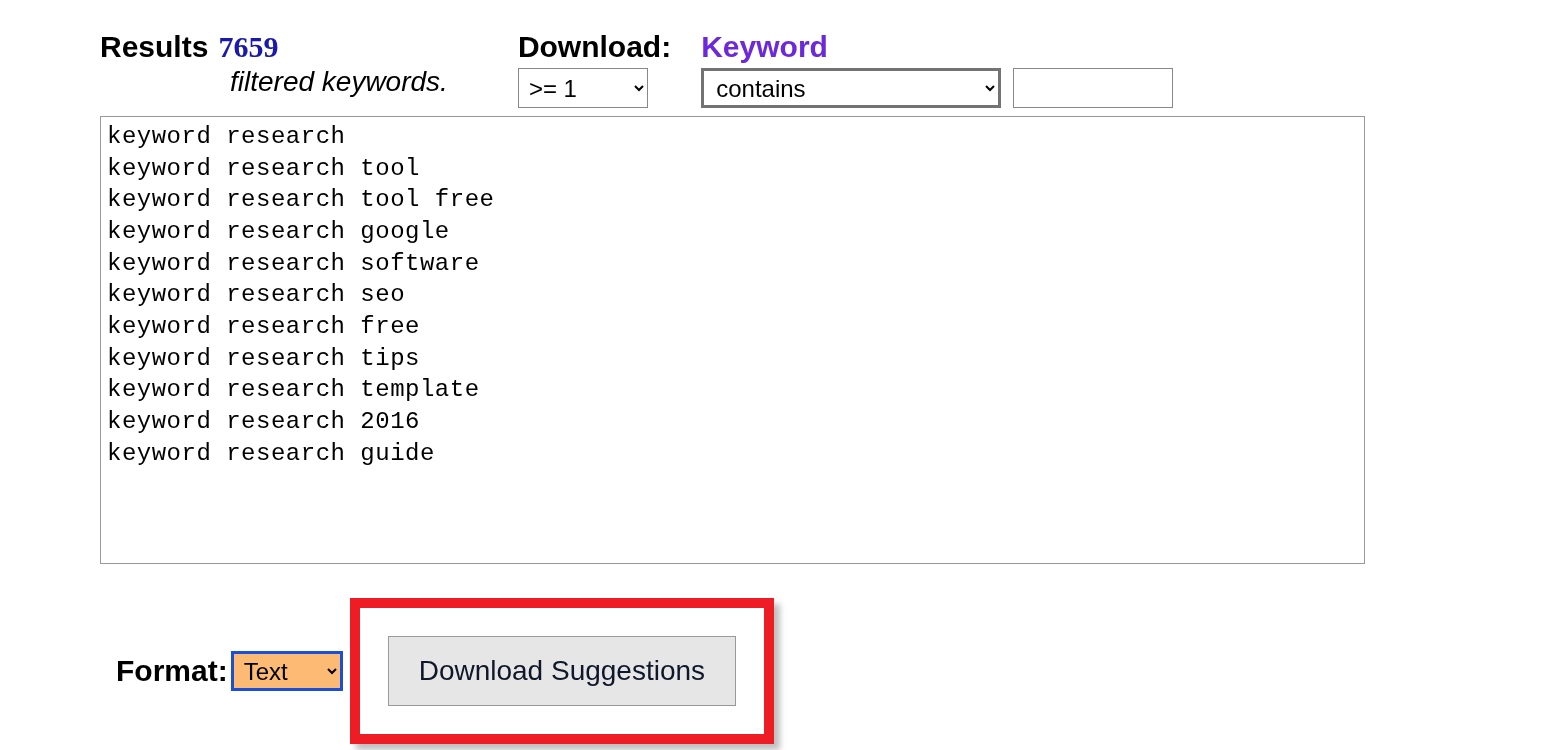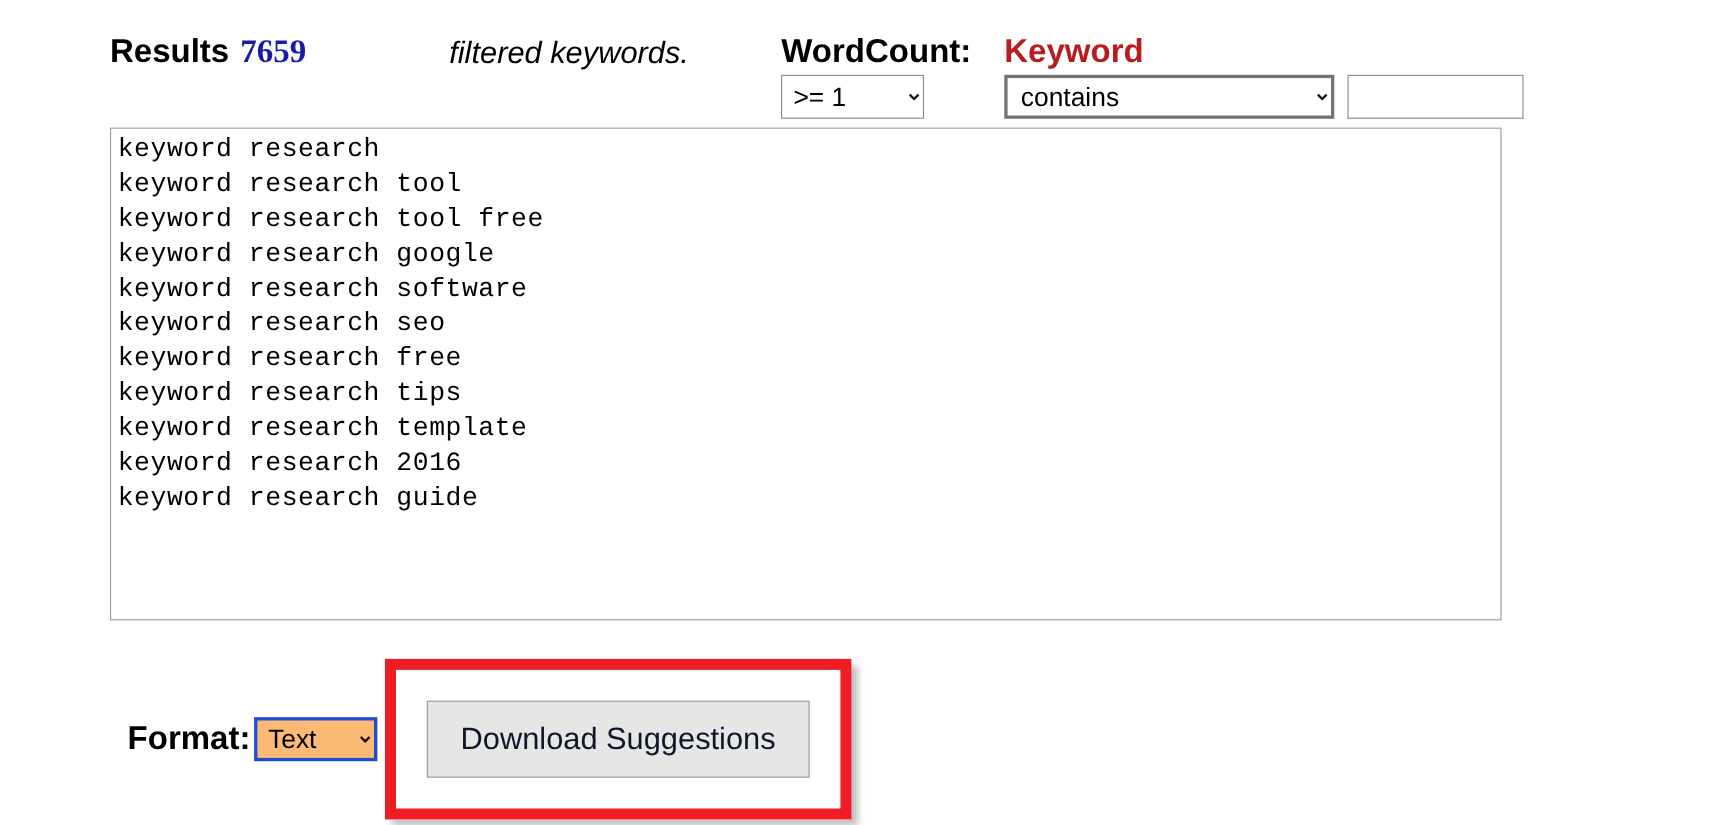--- a/index.html
+++ b/index.html
@@ -16,22 +16,22 @@
       padding: 30px 90px 30px 100px;
     }
     .header-row {
       display: flex;
       align-items: flex-start;
       margin-bottom: 8px;
       gap: 0;
     }
     .results-section {
       display: flex;
-      flex-direction: row;
-      margin-right: 54px;
+      flex-direction: column;
+      margin-right: 40px;
     }
     .results-top {
       display: flex;
       align-items: baseline;
       gap: 10px;
     }
     .results-label {
       font-size: 30px;
       font-weight: bold;
       color: #000;
@@ -71,21 +71,21 @@
       font-family: Arial, Helvetica, sans-serif;
     }
     .keyword-section {
       display: flex;
       flex-direction: column;
       margin-left: 30px;
     }
     .keyword-label {
       font-size: 30px;
       font-weight: bold;
-      color: #b91c1c;
+      color: #6d28d9;
     }
     .keyword-controls {
       display: flex;
       gap: 12px;
       margin-top: 4px;
     }
     .keyword-select {
       font-size: 24px;
       padding: 2px 8px;
       border: 3px solid #737373;
@@ -164,21 +164,21 @@
   <div class="header-row">
     <div class="results-section">
       <div class="results-top">
         <span class="results-label">Results</span>
         <span class="results-count">7659</span>
       </div>
       <div class="filtered-text">filtered keywords.</div>
     </div>
 
     <div class="wordcount-section">
-      <span class="wordcount-label">WordCount:</span>
+      <span class="wordcount-label">Download:</span>
       <select class="wordcount-select">
         <option>&gt;= 1</option>
       </select>
     </div>
 
     <div class="keyword-section">
       <span class="keyword-label">Keyword</span>
       <div class="keyword-controls">
         <select class="keyword-select">
           <option>contains</option>

